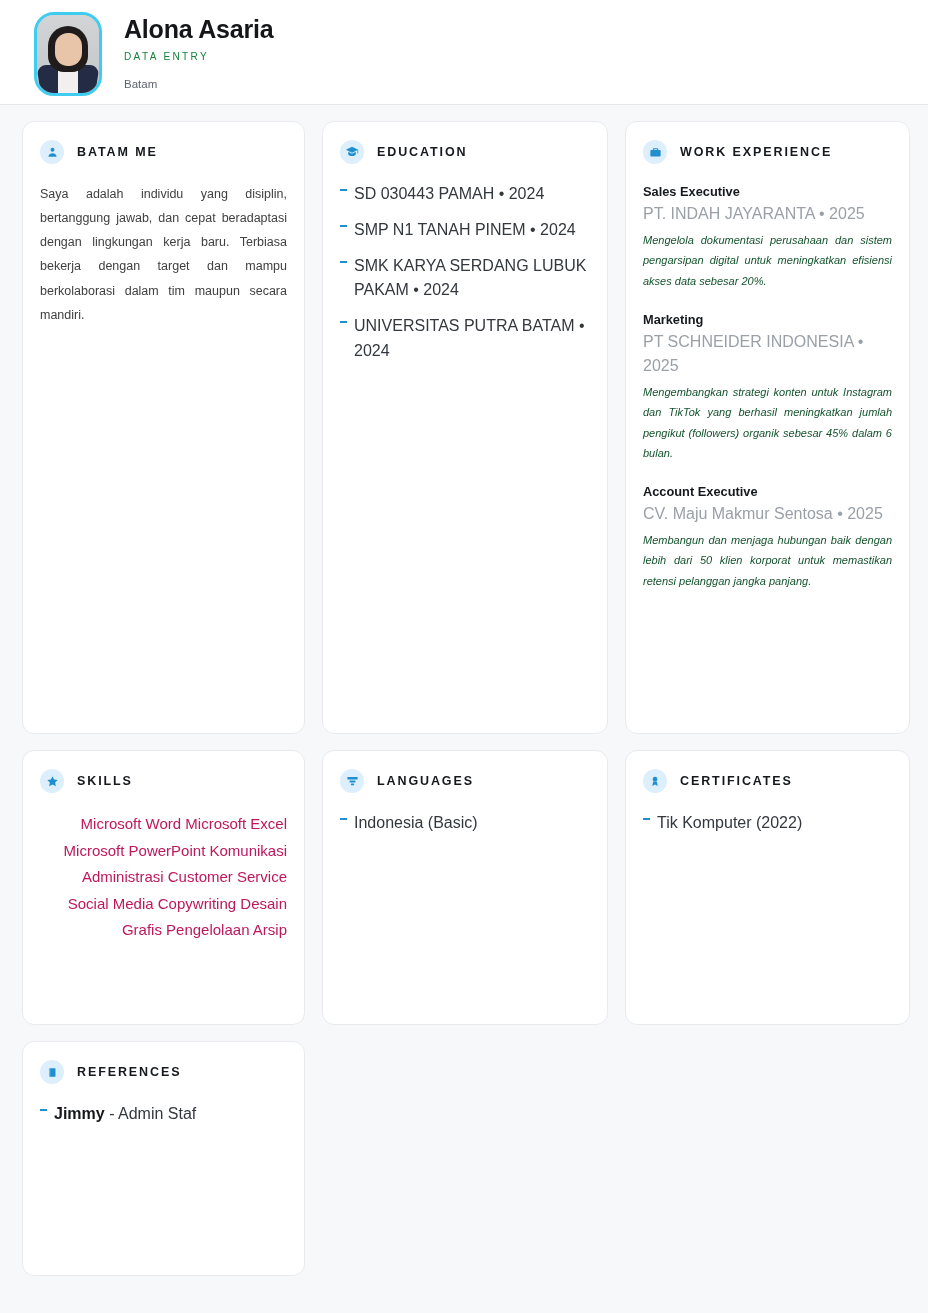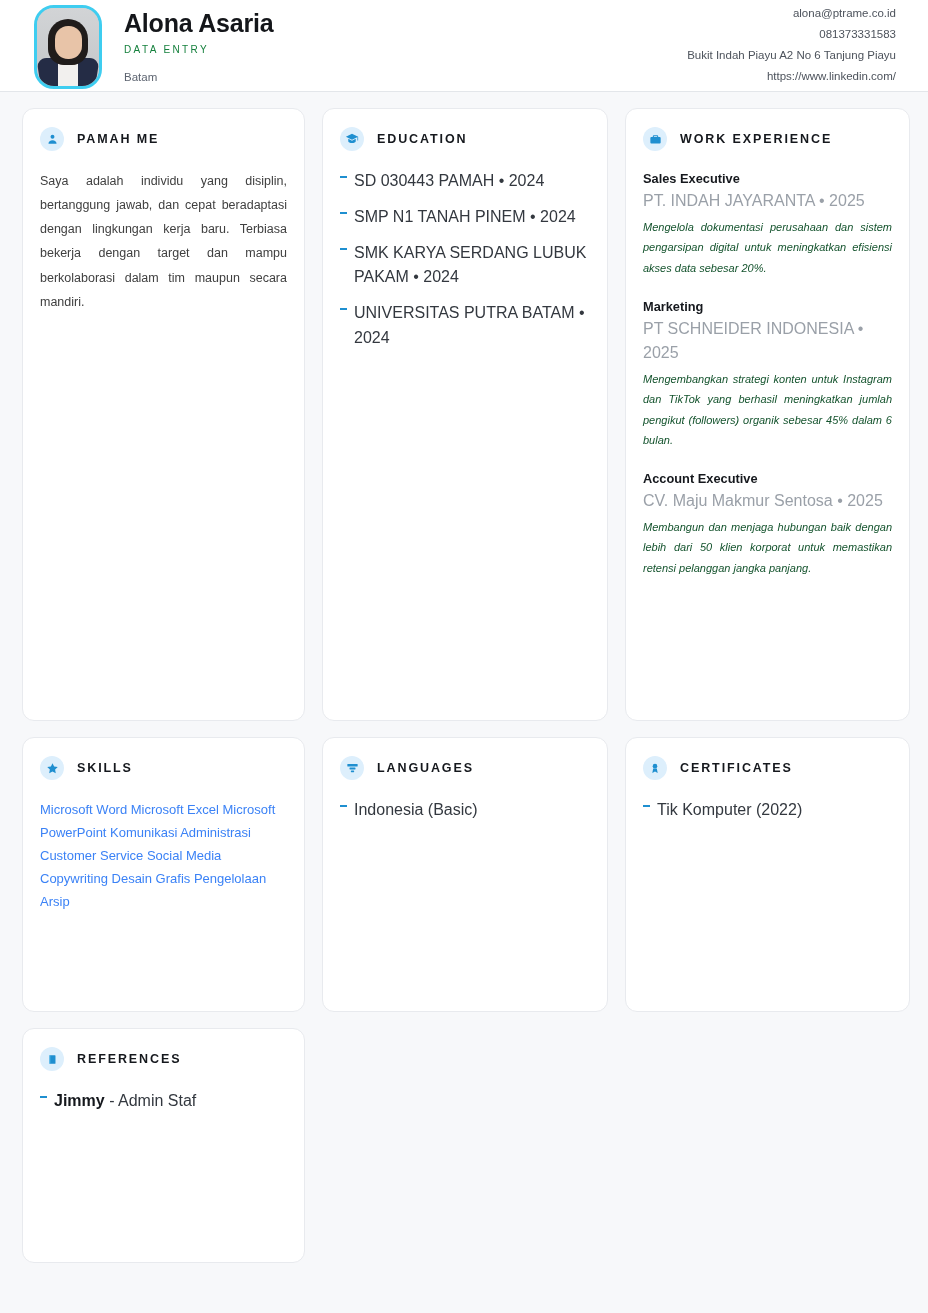--- a/index.html
+++ b/index.html
@@ -17,21 +17,21 @@
   }
 
   
   .header {
     background: #ffffff;
     padding: 14px 32px 11px 34px;
     display: flex;
     align-items: center;
     justify-content: space-between;
     border-bottom: 1px solid #e3e6ea;
-    height: 92px;
+    height: 105px;
   }
 
   .header-left {
     display: flex;
     align-items: center;
     gap: 22px;
   }
 
   .avatar-frame {
     width: 68px;
@@ -241,23 +241,24 @@
 
   .job-desc {
     font-size: 11px;
     line-height: 1.84;
     color: #14532d;
     text-align: justify;
     font-style: italic;
   }
 
   .skills-text {
-    font-size: 13px;
+    font-size: 15px;
     line-height: 1.77;
-    color: #3b82f6;
+    color: #be185d;
+    text-align: right;
   }
 </style>
 </head>
 <body>
 
 <div class="header">
   <div class="header-left">
     <div class="avatar-frame">
       <div class="avatar-photo">
         <div class="ph-jacket-l"></div>
@@ -268,39 +269,33 @@
         <div class="ph-face"></div>
       </div>
     </div>
     <div class="name-block">
       <div class="full-name">Alona Asaria</div>
       <div class="job-title">DATA ENTRY</div>
       <div class="city">Batam</div>
     </div>
   </div>
 
-  <div class="header-right">
-    <div>alona@ptrame.co.id</div>
-    <div>081373331583</div>
-    <div>Bukit Indah Piayu A2 No 6 Tanjung Piayu</div>
-    <div>https://www.linkedin.com/</div>
-  </div>
 </div>
 
 <div class="grid">
 
   <section class="card row1">
     <div class="sec-head">
       <span class="sec-icon">
         <svg width="13" height="13" viewBox="0 0 24 24" fill="#1f8fd0">
           <circle cx="12" cy="7" r="3.6"></circle>
           <path d="M4.5 20c0-4.1 3.4-6.6 7.5-6.6s7.5 2.5 7.5 6.6z"></path>
         </svg>
       </span>
-      <span class="sec-title">PAMAH ME</span>
+      <span class="sec-title">BATAM ME</span>
     </div>
     <p class="about-text">Saya adalah individu yang disiplin, bertanggung jawab, dan cepat beradaptasi dengan lingkungan kerja baru. Terbiasa bekerja dengan target dan mampu berkolaborasi dalam tim maupun secara mandiri.</p>
   </section>
 
   <section class="card row1">
     <div class="sec-head">
       <span class="sec-icon">
         <svg width="14" height="14" viewBox="0 0 24 24" fill="#1f8fd0">
           <path d="M12 3 1.5 8.2 12 13.4l10.5-5.2z"></path>
           <path d="M5.6 11.4v4.3c0 1.7 2.9 3.1 6.4 3.1s6.4-1.4 6.4-3.1v-4.3L12 14.9z"></path>

